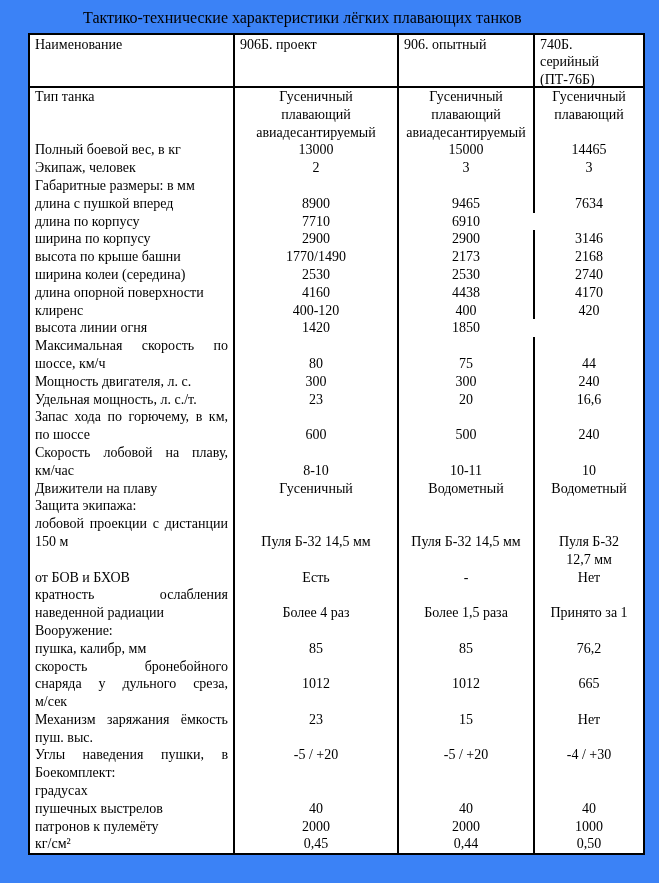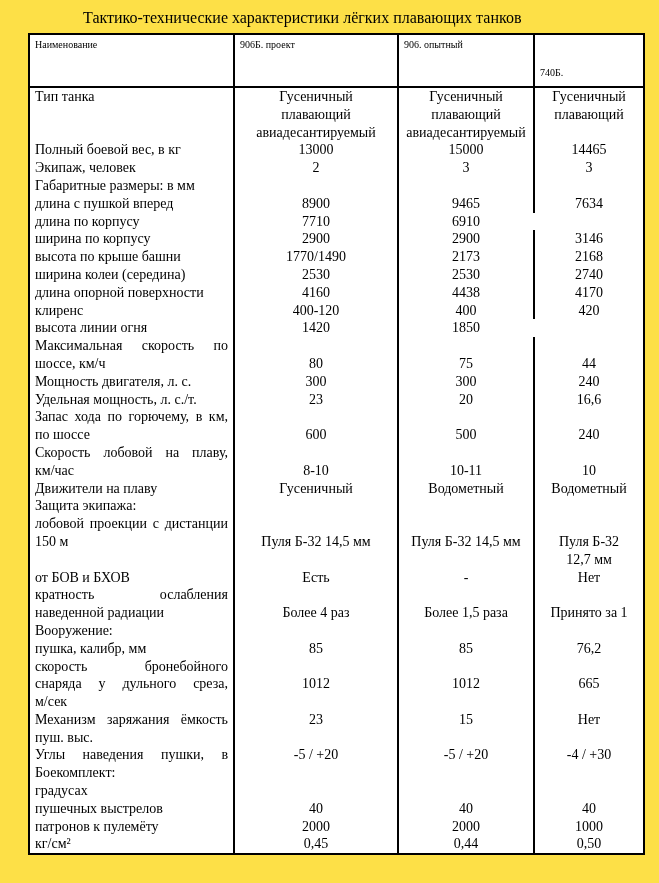--- a/index.html
+++ b/index.html
@@ -1,19 +1,19 @@
 <!DOCTYPE html>
 <html><head>
 <meta charset="utf-8">
 <style>
   html, body { margin: 0; padding: 0; }
   .page {
     width: 659px;
     height: 883px;
-    background: #fde047;
+    background: #3b82f6;
     color: #000000;
     font-family: "Liberation Serif", "DejaVu Serif", serif;
     position: relative;
     overflow: hidden;
   }
   .doc-title {
     position: absolute;
     left: 83px;
     top: 9px;
     font-size: 16px;
@@ -30,27 +30,27 @@
   }
   .grid-row {
     display: grid;
     grid-template-columns: 203px 164px 136px 110px;
   }
   .c2, .c3, .c4 { border-left: 2px solid #000000; box-sizing: border-box; }
   .thead { border-bottom: 2px solid #000000; }
   .hcell {
     height: 51px;
     padding: 1px 3px 0 5px;
-    font-size: 10px;
+    font-size: 14px;
     line-height: 17.3px;
     overflow: hidden;
     box-sizing: border-box;
     white-space: nowrap;
   }
-  .hline { display: block; margin-top: 28px; }
+  .hline { display: block; }
   .row { height: 17.8px; }
   .cell {
     font-size: 14px;
     line-height: 17.8px;
     height: 17.8px;
     box-sizing: border-box;
     overflow: hidden;
   }
   .lbl {
     padding-left: 5px;

